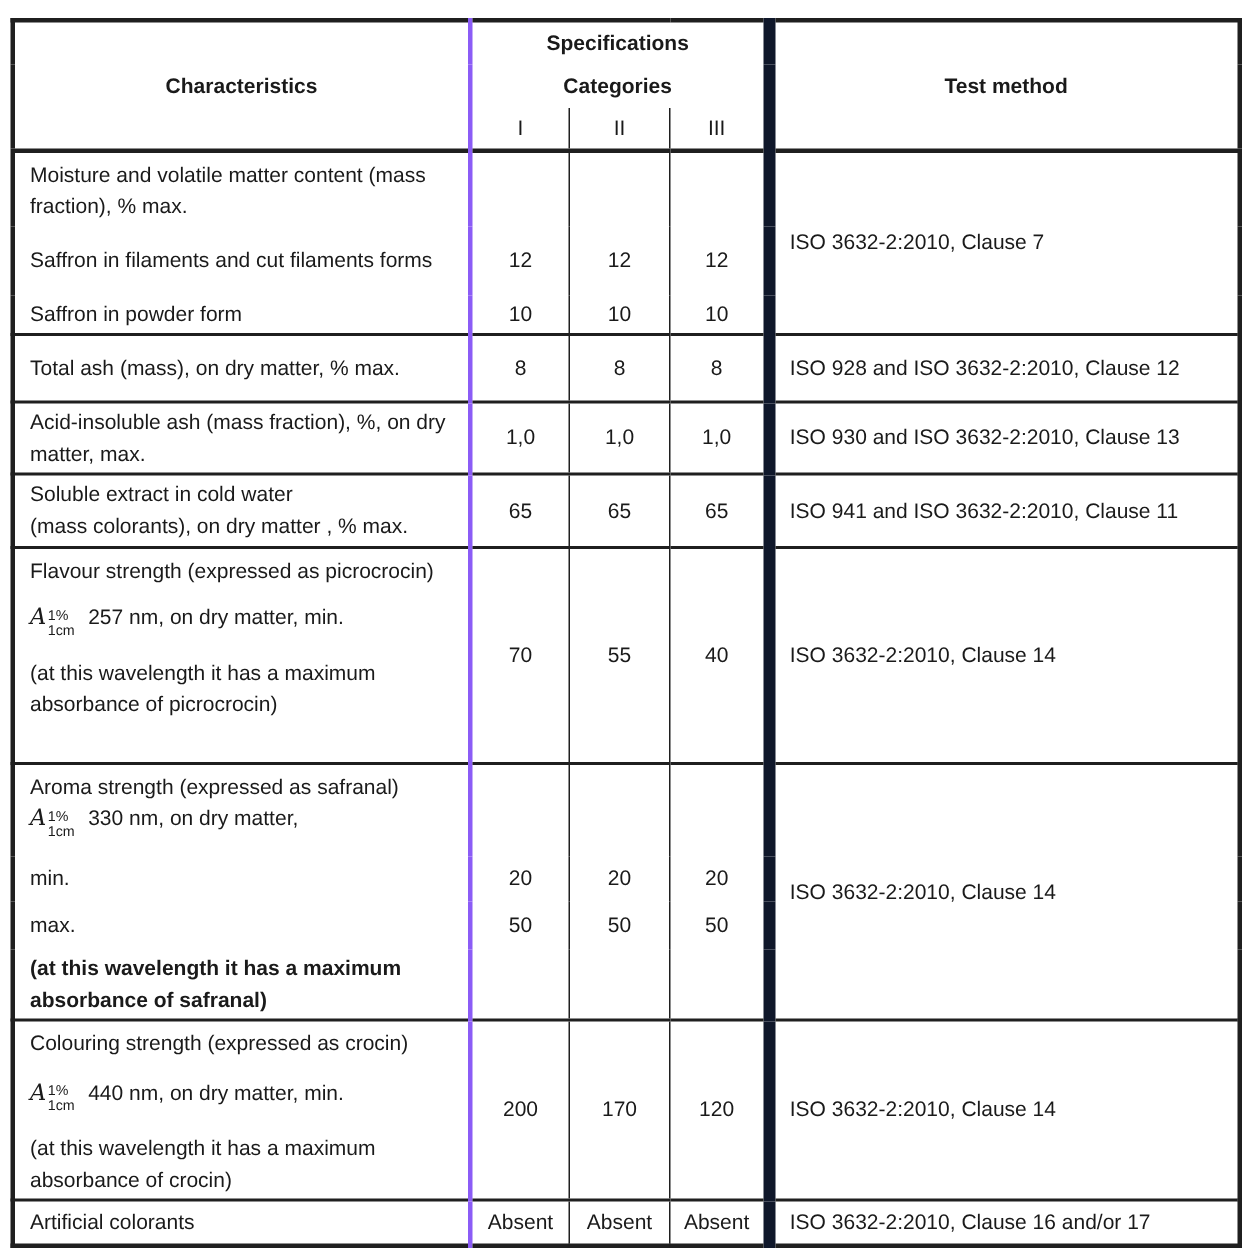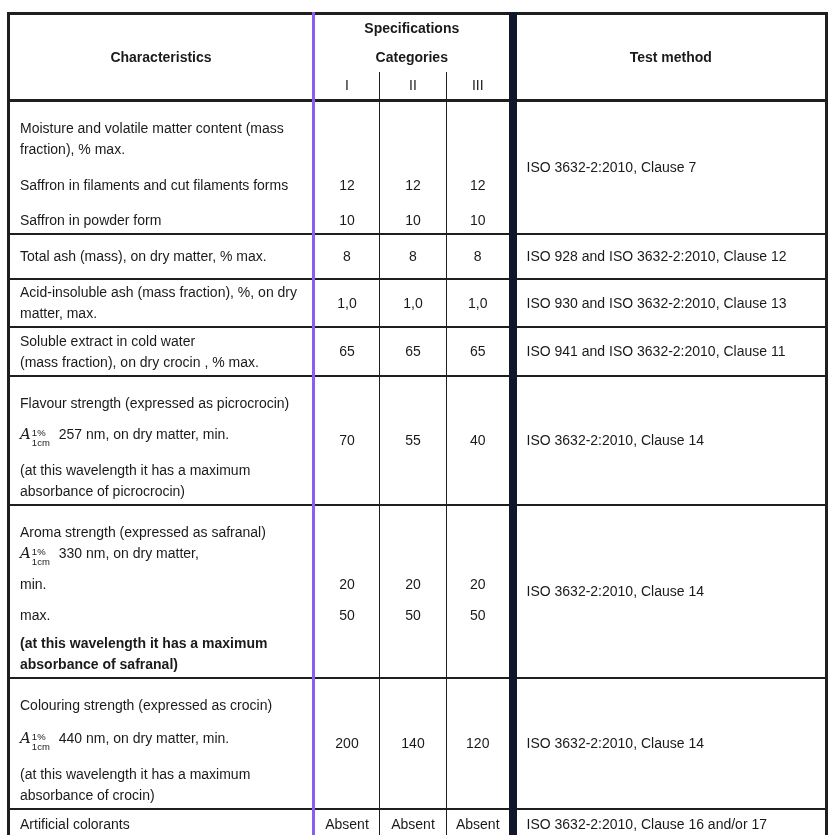--- a/index.html
+++ b/index.html
@@ -41,26 +41,26 @@
   
   tr.group-start > td { border-top: 2px solid #1f1f1f; }
   tr.body-first > td { border-top: 3px solid #1f1f1f; }
   
   td.hdrcell { font-weight: bold; text-align: center; padding: 2px 8px; }
   td.hspan { font-weight: bold; text-align: center; }
   .h-hdr  { height: 29px; }
   
   .h-m1 { height: 50px; } .h-m2 { height: 46px; } .h-m3 { height: 26px; }
   .h-ash { height: 45px; } .h-acid { height: 45px; } .h-sol { height: 49px; }
-  .h-flav { height: 120px; }
+  .h-flav { height: 144px; }
   .h-ar1 { height: 62px; } .h-ar2 { height: 30px; } .h-ar3 { height: 32px; } .h-ar4 { height: 38px; }
   .h-col { height: 110px; }
   .h-art { height: 31px; }
   
-  td.top { vertical-align: top; padding-top: 16px; }
+  td.top { vertical-align: top; padding-top: 4px; }
   .para { margin: 0; }
   .abs-line { margin: 10px 0 0 0; white-space: nowrap; }
   .abs-line.tight { margin: 0; }
   .note { margin: 12px 0 0 0; }
   
   .abs-a {
     font-family: "DejaVu Serif", serif;
     font-style: italic;
     font-size: 15px;
   }
@@ -136,21 +136,21 @@
       <td class="char h-acid">Acid-insoluble ash (mass fraction), %, on dry matter, max.</td>
       <td class="val h-acid">1,0</td>
       <td class="val h-acid">1,0</td>
       <td class="val h-acid">1,0</td>
       <td class="test">ISO 930 and ISO 3632-2:2010, Clause 13</td>
     </tr>
 
     <tr class="group-start">
       <td class="char h-sol">
         <div class="para">Soluble extract in cold water</div>
-        <div class="para">(mass fraction), on dry crocin , % max.</div>
+        <div class="para">(mass colorants), on dry matter , % max.</div>
       </td>
       <td class="val h-sol">65</td>
       <td class="val h-sol">65</td>
       <td class="val h-sol">65</td>
       <td class="test">ISO 941 and ISO 3632-2:2010, Clause 11</td>
     </tr>
 
     <tr class="group-start">
       <td class="char top h-flav">
         <div class="para">Flavour strength (expressed as picrocrocin)</div>
@@ -192,21 +192,21 @@
       <td class="val h-ar4"></td>
     </tr>
 
     <tr class="group-start">
       <td class="char top h-col">
         <div class="para">Colouring strength (expressed as crocin)</div>
         <div class="abs-line" style="margin-top:12px;"><span class="abs"><span class="abs-a">A</span><span class="supsub"><span class="sup">1%</span><span class="sub">1cm</span></span></span><span>440 nm, on dry matter, min.</span></div>
         <div class="note">(at this wavelength it has a maximum absorbance of crocin)</div>
       </td>
       <td class="val h-col">200</td>
-      <td class="val h-col">140</td>
+      <td class="val h-col">170</td>
       <td class="val h-col">120</td>
       <td class="test">ISO 3632-2:2010, Clause 14</td>
     </tr>
 
     <tr class="group-start">
       <td class="char h-art">Artificial colorants</td>
       <td class="val h-art">Absent</td>
       <td class="val h-art">Absent</td>
       <td class="val h-art">Absent</td>
       <td class="test">ISO 3632-2:2010, Clause 16 and/or 17</td>

